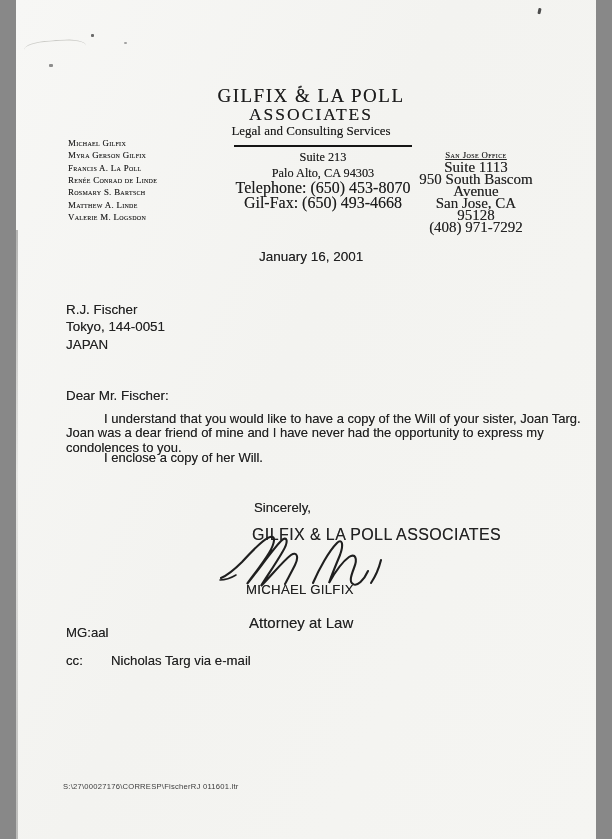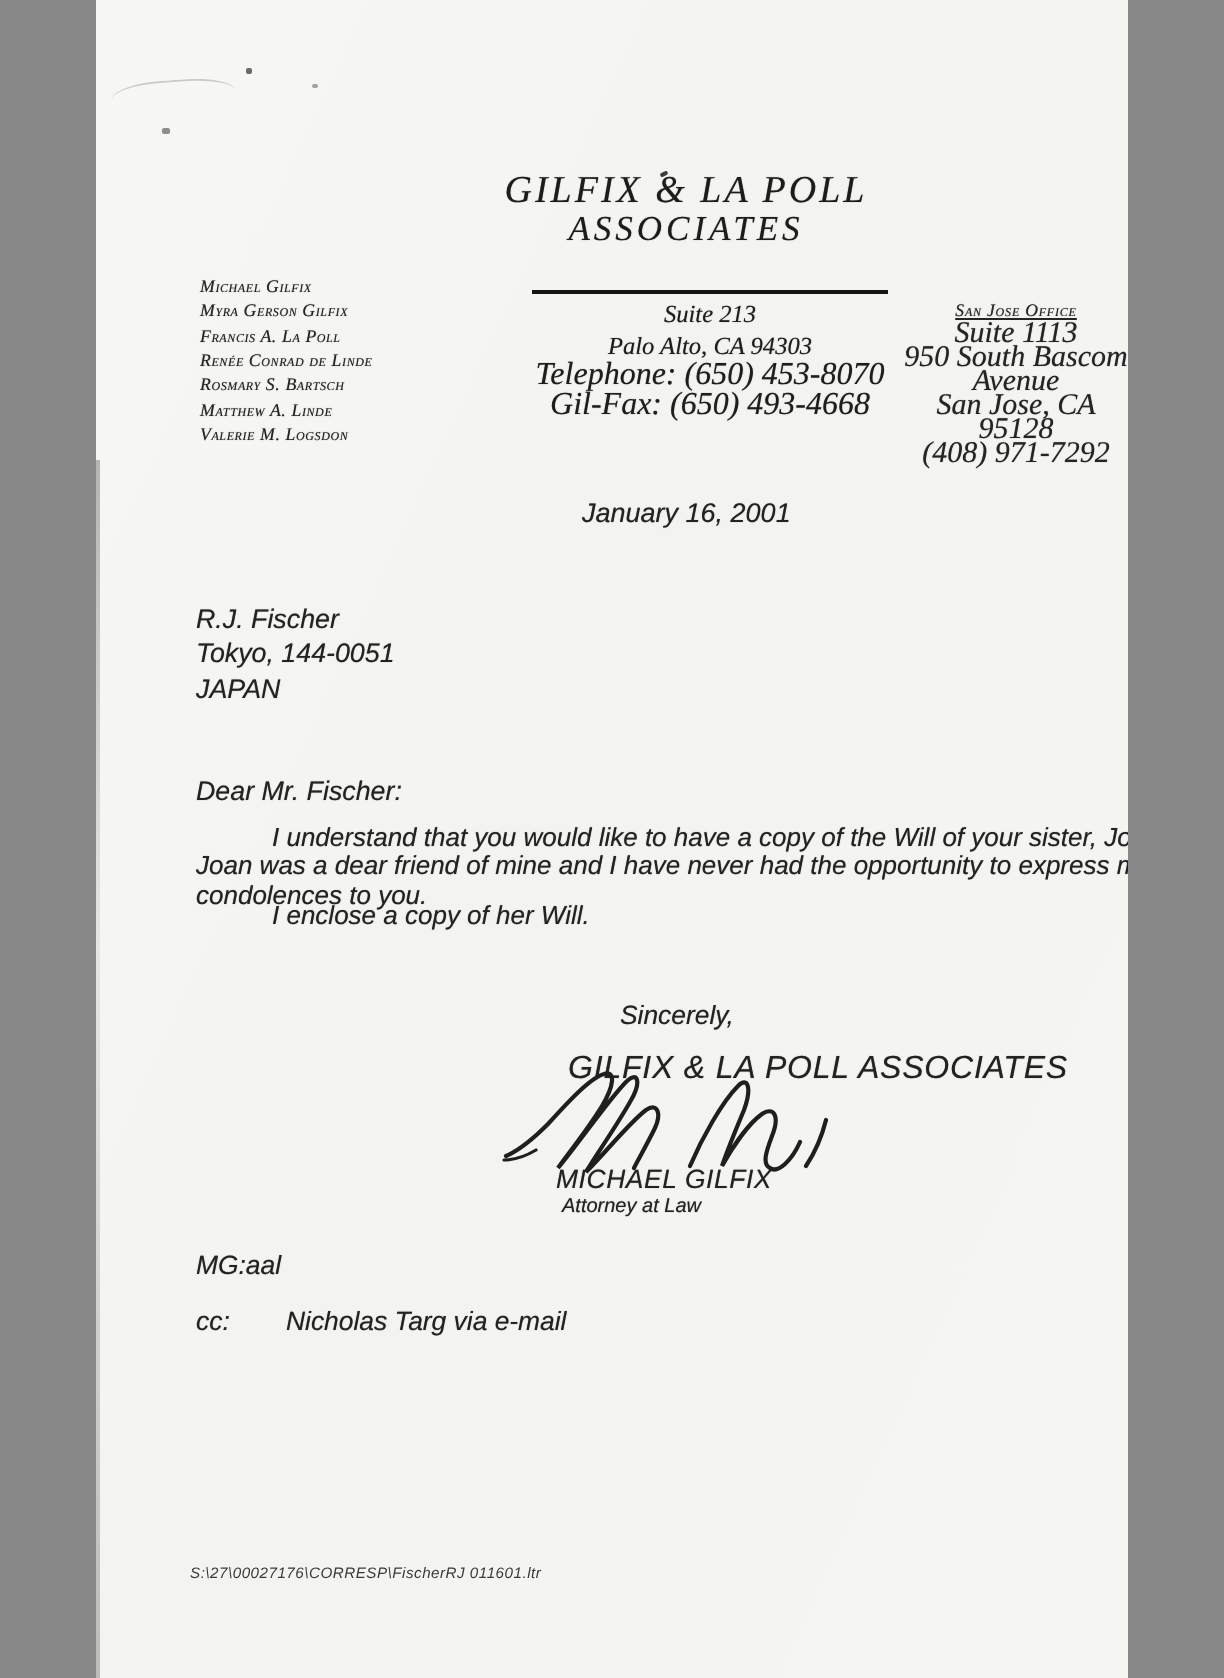--- a/index.html
+++ b/index.html
@@ -1,24 +1,23 @@
 <!DOCTYPE html>
 <html><head>
 <meta charset="utf-8">
 <style>
   html,body{margin:0;padding:0;background:#888;}
   .page{
     position:relative;
-    width:516px;height:839px;
+    width:580px;height:839px;
     margin:0 auto;
     background:linear-gradient(115deg,#f7f7f5 0%,#f3f3f0 45%,#f5f5f2 100%);
     overflow:hidden;
     font-family:"Liberation Sans",sans-serif;
     color:#222;
-    font-style:italic;
   }
   .serif{font-family:"Liberation Serif",serif;}
   .abs{position:absolute;}
   .soft{text-shadow:0 0 0.5px rgba(30,30,30,.55);}
 
   
   .firm-1{left:130px;top:85px;width:330px;text-align:center;font-size:19px;letter-spacing:1.5px;color:#1c1c1c;}
   .firm-2{left:130px;top:104px;width:330px;text-align:center;font-size:17.5px;letter-spacing:2px;color:#1c1c1c;}
   .tagline{left:130px;top:123px;width:330px;text-align:center;font-size:13px;color:#1d1d1d;}
   .lh-rule{left:218px;top:145px;width:178px;height:2px;background:#151515;}
@@ -35,25 +34,25 @@
   .sj-office .ttl{font-size:8.8px;font-variant:small-caps;letter-spacing:.4px;text-decoration:underline;line-height:12px;}
   .sj-office .l{font-size:15px;line-height:12px;}
 
   
   .date{left:243px;top:249px;font-size:13.5px;}
   .recipient{left:50px;top:301px;font-size:13.4px;line-height:17.3px;}
   .salutation{left:50px;top:388px;font-size:13.4px;}
   .para1{left:50px;top:412px;width:516px;font-size:13px;line-height:14.4px;
     text-indent:38px;white-space:pre-wrap;}
   .para2{left:50px;top:450px;width:516px;font-size:13px;text-indent:38px;}
-  .closing{left:238px;top:500px;font-size:13.2px;margin-left:24px;}
+  .closing{left:238px;top:500px;font-size:13.2px;}
   .sig-firm{left:236px;top:526px;font-size:16px;letter-spacing:.4px;}
   .sig-svg{left:202px;top:534px;}
   .sig-name{left:230px;top:582px;font-size:13.2px;letter-spacing:.3px;}
-  .sig-title{left:233px;top:598px;font-size:10px;}
+  .sig-title{left:233px;top:614px;font-size:15px;}
   .initials{left:50px;top:625px;font-size:13.2px;}
   .cc-row{left:50px;top:653px;font-size:13.2px;}
   .cc-row .cc-label{display:inline-block;width:45px;}
   .footer-path{left:47px;top:782px;font-size:7.6px;letter-spacing:.25px;color:#3a3a3a;}
 
   
   .edge-left{left:0;top:230px;width:2px;height:609px;
     background:linear-gradient(180deg,rgba(60,60,60,.35),rgba(60,60,60,.08) 40%,rgba(60,60,60,.3));}
   .fold{left:8px;top:40px;width:62px;height:14px;border-top:1.5px solid rgba(150,150,145,.45);
     border-radius:50%/60%;transform:rotate(-4deg);}
@@ -72,20 +71,21 @@
   <div class="abs edge-left"></div>
   <div class="abs fold"></div>
   <div class="abs speck a"></div>
   <div class="abs speck b"></div>
   <div class="abs speck c"></div>
   <div class="abs speck d"></div>
   <div class="abs speck e"></div>
 
   <div class="abs serif soft firm-1">GILFIX &amp; LA POLL</div>
   <div class="abs serif soft firm-2">ASSOCIATES</div>
+  <div class="abs serif soft tagline">Legal and Consulting Services</div>
   <div class="abs lh-rule"></div>
 
   <div class="abs serif soft attorneys">
     <div>Michael Gilfix</div>
     <div>Myra Gerson Gilfix</div>
     <div>Francis A. La Poll</div>
     <div>Renée Conrad de Linde</div>
     <div>Rosmary S. Bartsch</div>
     <div>Matthew A. Linde</div>
     <div>Valerie M. Logsdon</div>

